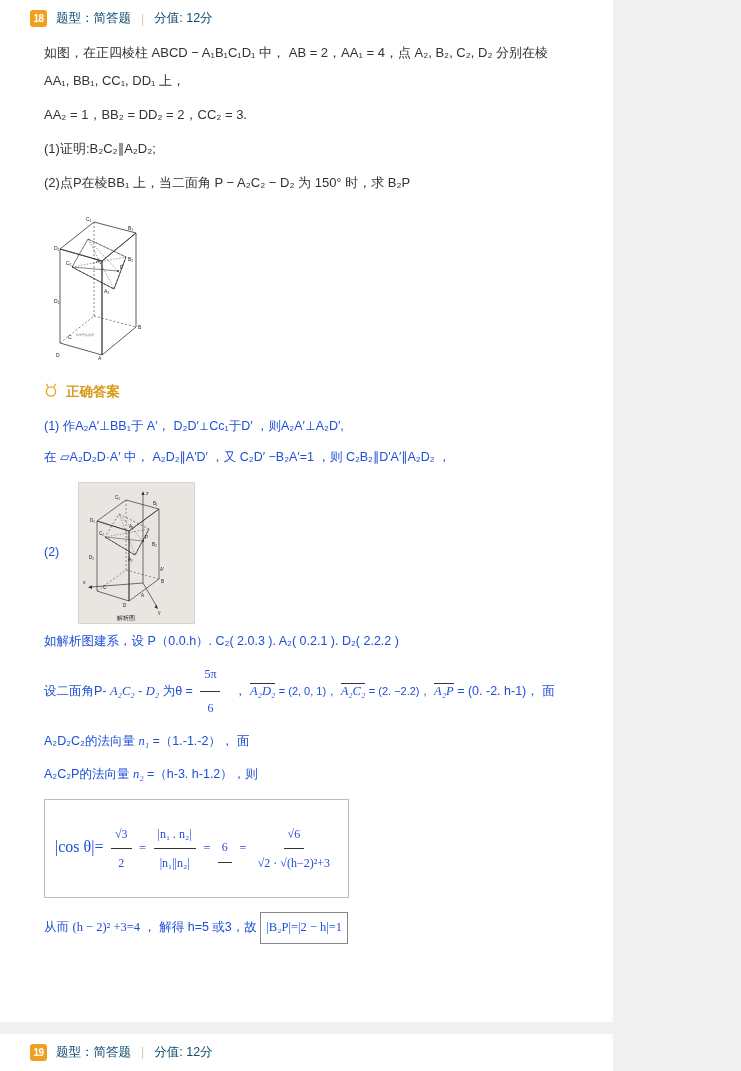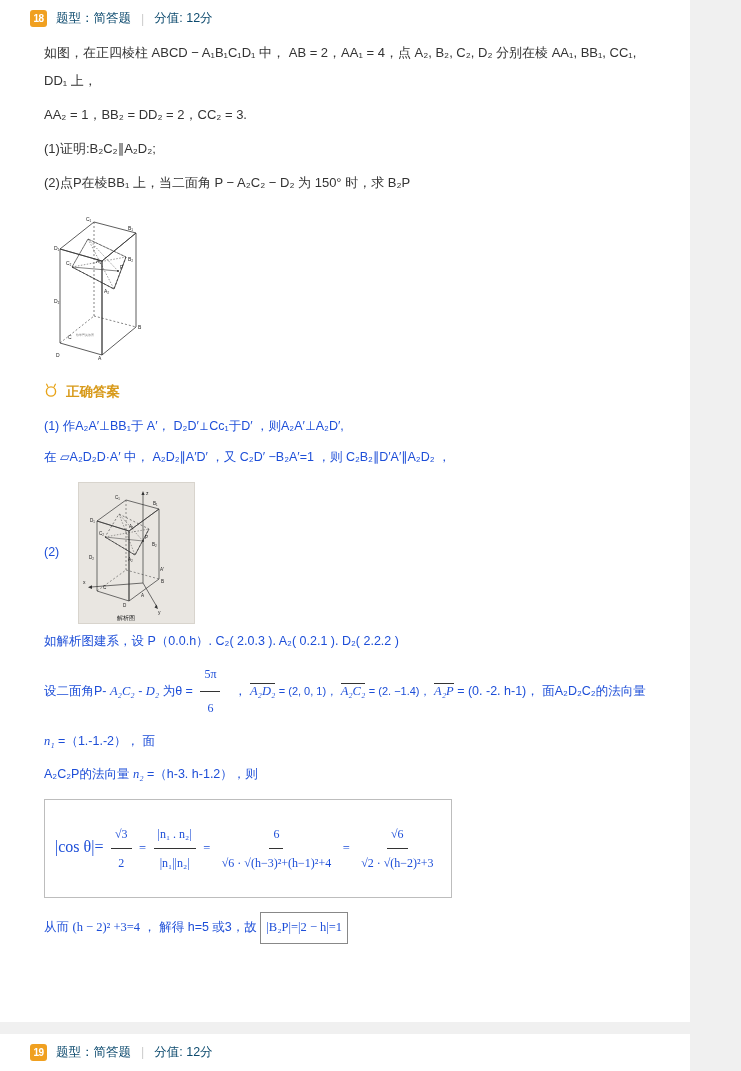--- a/index.html
+++ b/index.html
@@ -14,21 +14,21 @@
     position: relative;
     font-size: 13px;
     color: #333;
   }
   .page {
     width: 741px;
     position: relative;
   }
   .card {
     background: #ffffff;
-    width: 690px;
+    width: 613px;
     box-sizing: border-box;
     padding: 0 0 14px 0;
   }
   .gap {
     height: 12px;
     background: #f0f0f0;
     width: 741px;
   }
 
   
@@ -276,21 +276,21 @@
         <span class="mn">D₂</span>
         <span>为θ =</span>
         <span class="frac">
           <span class="num">5π</span>
           <span class="den">6</span>
         </span>
         <span style="margin-left:6px;">，</span>
         <span class="vecbar mn">A₂D₂</span>
         <span class="small-note">= (2, 0, 1)，</span>
         <span class="vecbar mn">A₂C₂</span>
-        <span class="small-note">= (2. −1.4)，</span>
+        <span class="small-note">= (2. −2.2)，</span>
         <span class="vecbar mn">A₂P</span>
         <span>= (0. -2. h-1)，</span>
         <span>面A₂D₂C₂的法向量</span>
         <span class="mn">n₁</span>
         <span>=（1.-1.-2），</span>
         <span>面</span>
       </div>
 
       <div class="line">
         <span>A₂C₂P的法向量</span>
@@ -306,21 +306,20 @@
           <span class="den">2</span>
         </span>
         <span class="sr">=</span>
         <span class="frac">
           <span class="num">|n₁ . n₂|</span>
           <span class="den">|n₁||n₂|</span>
         </span>
         <span class="sr">=</span>
         <span class="frac">
           <span class="num">6</span>
-          <span class="den">√6 · √(h−3)²+(h−1)²+4</span>
         </span>
         <span class="sr">=</span>
         <span class="frac">
           <span class="num">√6</span>
           <span class="den">√2 · √(h−2)²+3</span>
         </span>
       </div>
 
       <div class="line" style="margin-top:8px;">
         <span>从而</span>

